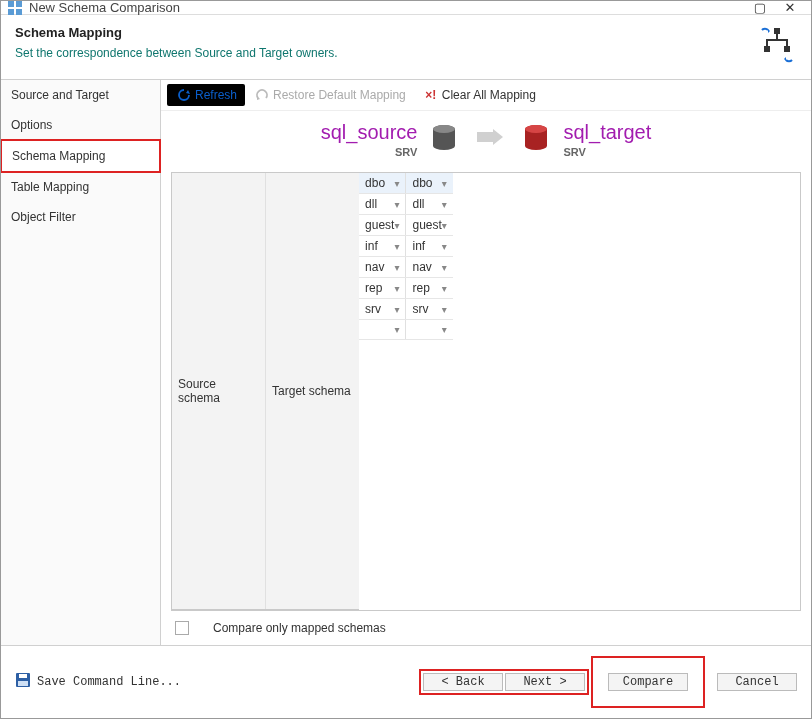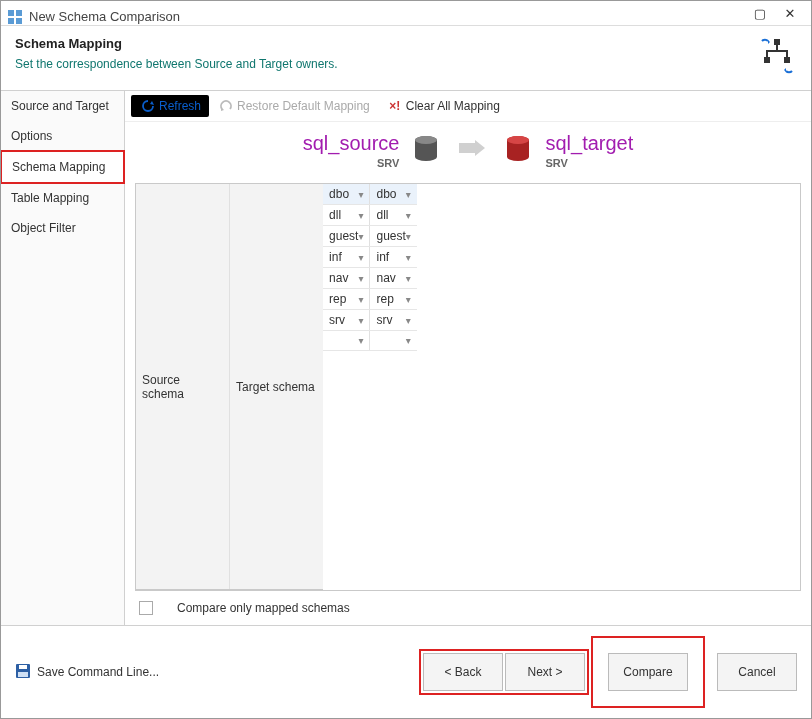--- a/index.html
+++ b/index.html
@@ -11,24 +11,24 @@
     background: #fff;
     width: 812px;
     height: 719px;
     border: 1px solid #999;
     display: flex;
     flex-direction: column;
     overflow: hidden;
   }
   
   .titlebar {
-    height: 25px;
-    display: flex;
-    align-items: flex-start;
-    padding: 8px 6px;
+    height: 14px;
+    display: flex;
+    align-items: center;
+    padding: 0 6px;
     border-bottom: 1px solid #ddd;
   }
   .titlebar .app-icon {
     width: 16px; height: 16px; margin-right: 6px;
     display: inline-flex; align-items:center; justify-content:center;
   }
   .titlebar .title { flex: 1; font-size: 13px; color: #444; }
   .titlebar .win-btn {
     width: 30px; height: 100%;
     display: inline-flex; align-items:center; justify-content:center;
@@ -51,21 +51,21 @@
     margin-left: 10px;
   }
 
   
   .body {
     flex: 1;
     display: flex;
     min-height: 0;
   }
   .sidebar {
-    width: 124px;
+    width: 160px;
     border-right: 1px solid #d0d0d0;
     background: #fafafa;
   }
   .sidebar .sb-item {
     padding: 8px 10px;
     font-size: 12px;
     color: #333;
     cursor: pointer;
   }
   .sidebar .sb-item.selected {
@@ -157,34 +157,35 @@
   .chkbox {
     width:14px; height:14px; border:1px solid #aaa; background:#fff;
   }
 
   
   .footer {
     border-top: 1px solid #d0d0d0;
     padding: 10px 14px;
     display:flex;
     align-items:center;
+    font-family:Liberation Mono, monospace;
   }
   .save-line {
     display:flex; align-items:center; gap:6px;
     color:#333;
   }
   .footer-btns {
     margin-left:auto;
     display:flex;
     gap:2px;
     align-items:center;
   }
   .btn {
     min-width: 80px;
-    height: 38px;
+    height: 18px;
     display:inline-flex; align-items:center; justify-content:center;
     border:1px solid #bbb;
     background:#f4f4f4;
     font-size:12px;
     cursor:pointer;
   }
   .redbox {
     border: 2px solid #d22;
     padding: 2px;
     display:inline-flex;

